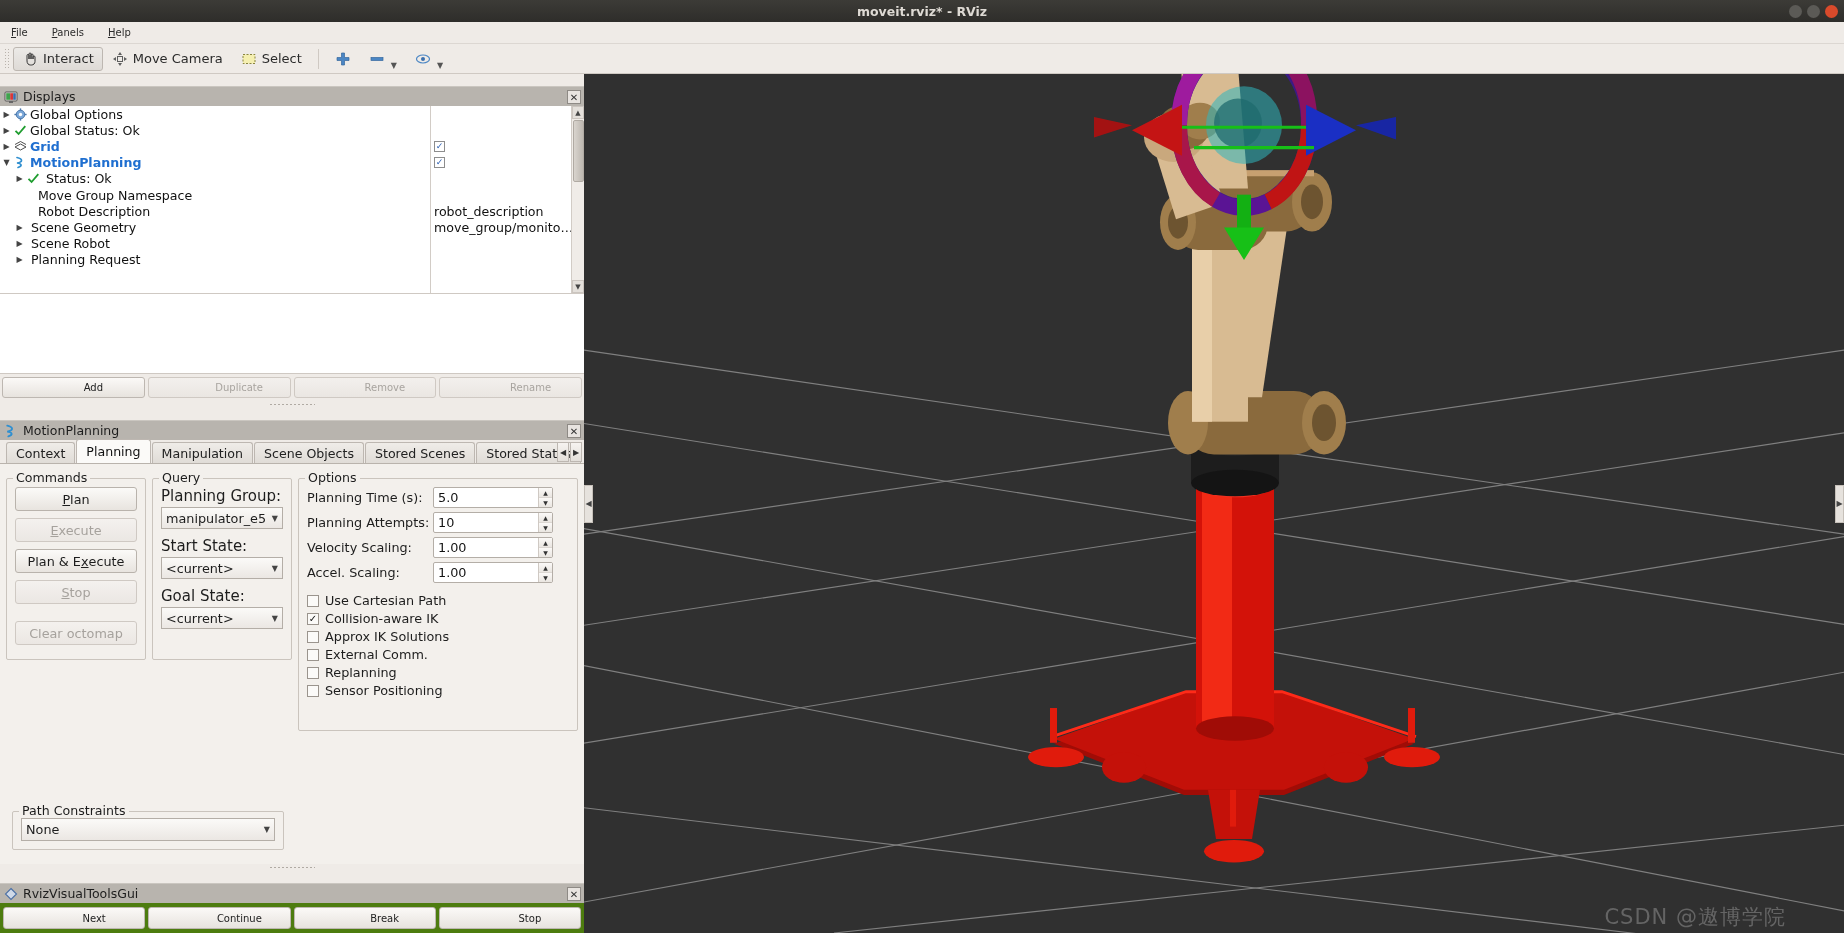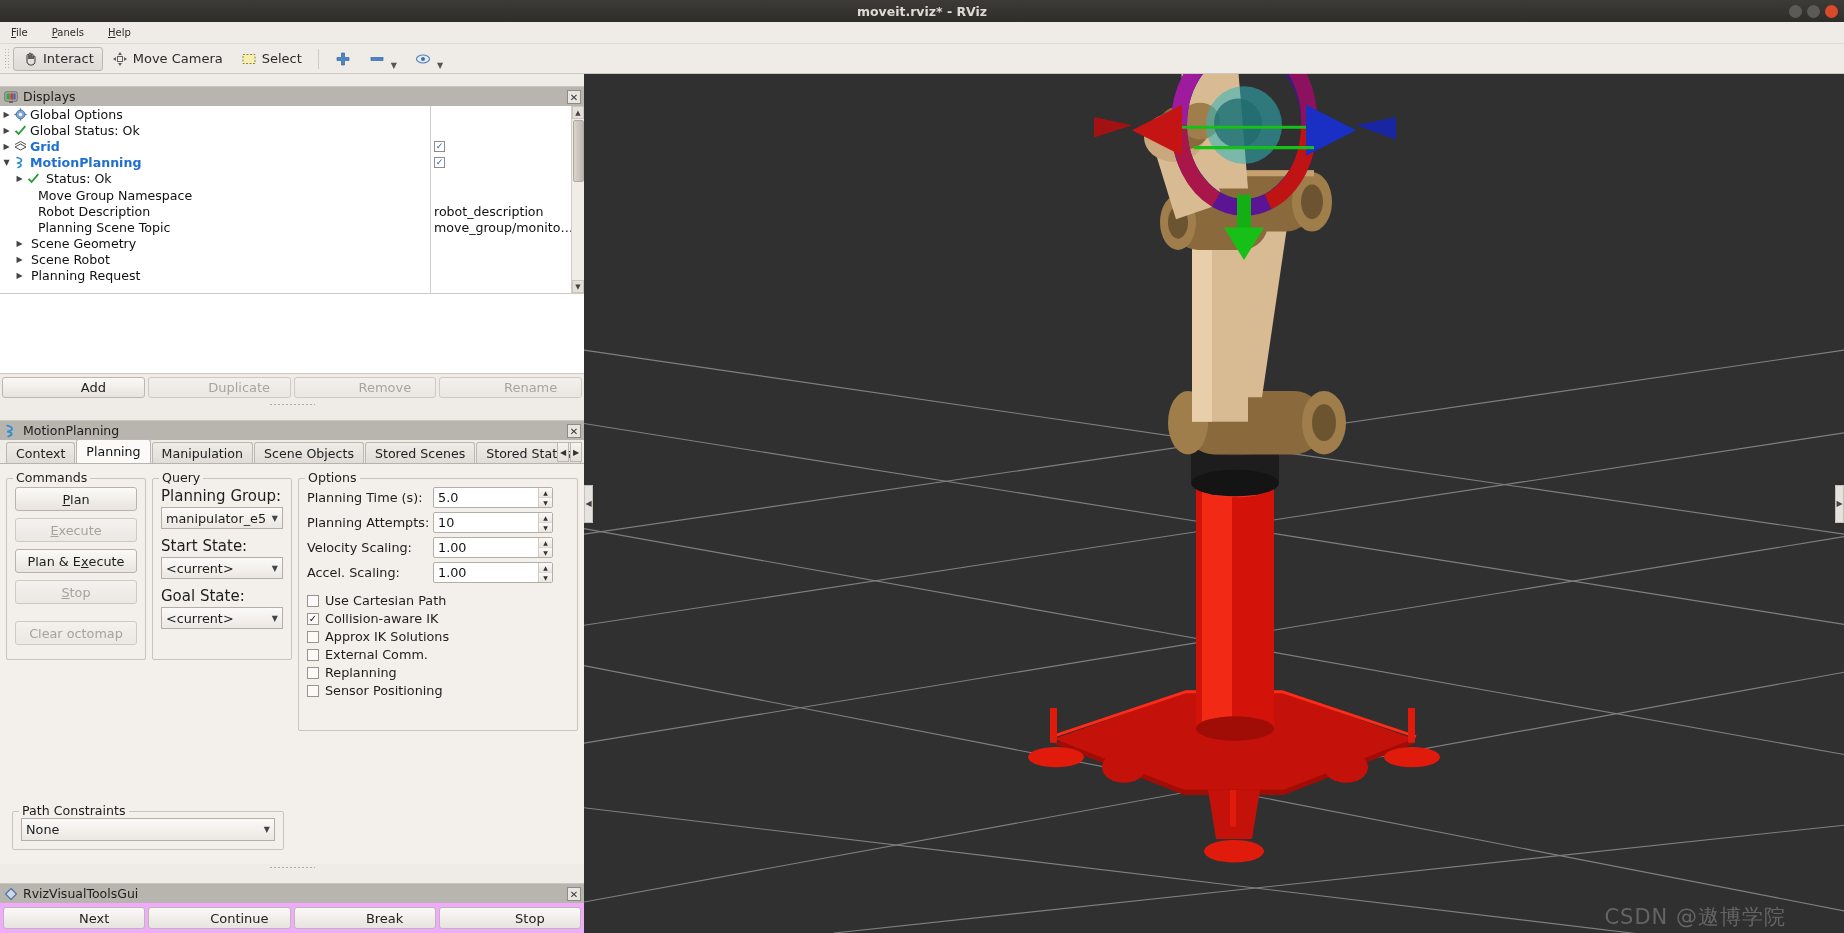--- a/index.html
+++ b/index.html
@@ -101,21 +101,21 @@
   .sb-arrow{ height:13px; background:#e4e0db; border:1px solid #cbc5bf; font-size:7px;
              display:flex;align-items:center;justify-content:center;color:#444;}
   .sb-thumb{ position:absolute; top:14px; left:1px; width:11px; height:62px;
              background:linear-gradient(to right,#d9d4ce,#bdb7b0); border:1px solid #b0aaa3; border-radius:2px;}
 
   .blank-area{ height:80px; background:#fff; border-bottom:1px solid #cfc9c3;}
 
   
   .btnrow{ display:flex; gap:3px; padding:3px 2px; background:#efebe7;}
   .qbtn{
-    flex:1; height:21px; font-size:13px; color:#222;
+    flex:1; height:21px; font-size:10px; color:#222;
     background:linear-gradient(to bottom,#fbf9f7,#e7e3de);
     border:1px solid #bdb7b1; border-radius:3px;
     display:flex;align-items:center;justify-content:center; cursor:default;padding-left:40px;
   }
   .qbtn.dis{ color:#a8a49f; background:linear-gradient(to bottom,#f3f0ed,#eae6e2); border-color:#cfc9c3;}
 
   
   .tabbar{ display:flex; align-items:flex-end; height:24px; background:#efebe7;
            padding-left:6px; border-bottom:1px solid #b9b3ac; position:relative;}
   .tab{
@@ -172,21 +172,21 @@
                 display:flex; flex-direction:column; border-left:1px solid #cfc9c3;}
   .spin .sbtns div{ flex:1; display:flex;align-items:center;justify-content:center;
                     font-size:6px; color:#333; background:linear-gradient(to bottom,#fbf9f7,#eae6e1);}
   .spin .sbtns div:first-child{ border-bottom:1px solid #dcd7d2;}
 
   .cbrow{ display:flex; align-items:center; margin-bottom:3px; font-size:12.8px; color:#1d1d1d;}
   .cbbox{ width:12px;height:12px;border:1px solid #9a948d; background:#fbfaf8; margin-right:6px;
           display:inline-flex;align-items:center;justify-content:center;font-size:10px;color:#111;line-height:1;}
 
   
-  .rvtbtns{ display:flex; gap:3px; padding:4px 3px; background:#f0abfc;}
+  .rvtbtns{ display:flex; gap:3px; padding:4px 3px; background:#4d7c0f;}
   .rvtbtns .qbtn{ height:22px;}
 
   
   .vp-handle{
     position:absolute; top:50%; transform:translateY(-50%);
     width:9px; height:38px; background:#e6e2dd; border:1px solid #c6c0b9;
     display:flex;align-items:center;justify-content:center; font-size:8px; color:#444;
   }
   .vp-handle.l{ left:0; }
   .vp-handle.r{ right:0; }
@@ -347,23 +347,20 @@
               </svg>
           </span>
           <span class="tlabel" style="padding-left:5px">Status: Ok</span>
         </div>
         <div class="trow" style="padding-left:36px">
           <span class="tlabel">Move Group Namespace</span>
         </div>
         <div class="trow" style="padding-left:36px">
           <span class="tlabel">Robot Description</span>
         </div>
-        <div class="trow" style="padding-left:36px">
-          <span class="tlabel">Planning Scene Topic</span>
-        </div>
         <div class="trow" style="padding-left:13px">
           <span class="arrow">▶</span>
           <span class="tlabel" style="padding-left:5px">Scene Geometry</span>
         </div>
         <div class="trow" style="padding-left:13px">
           <span class="arrow">▶</span>
           <span class="tlabel" style="padding-left:5px">Scene Robot</span>
         </div>
         <div class="trow" style="padding-left:13px;overflow:hidden">
           <span class="arrow">▶</span>

